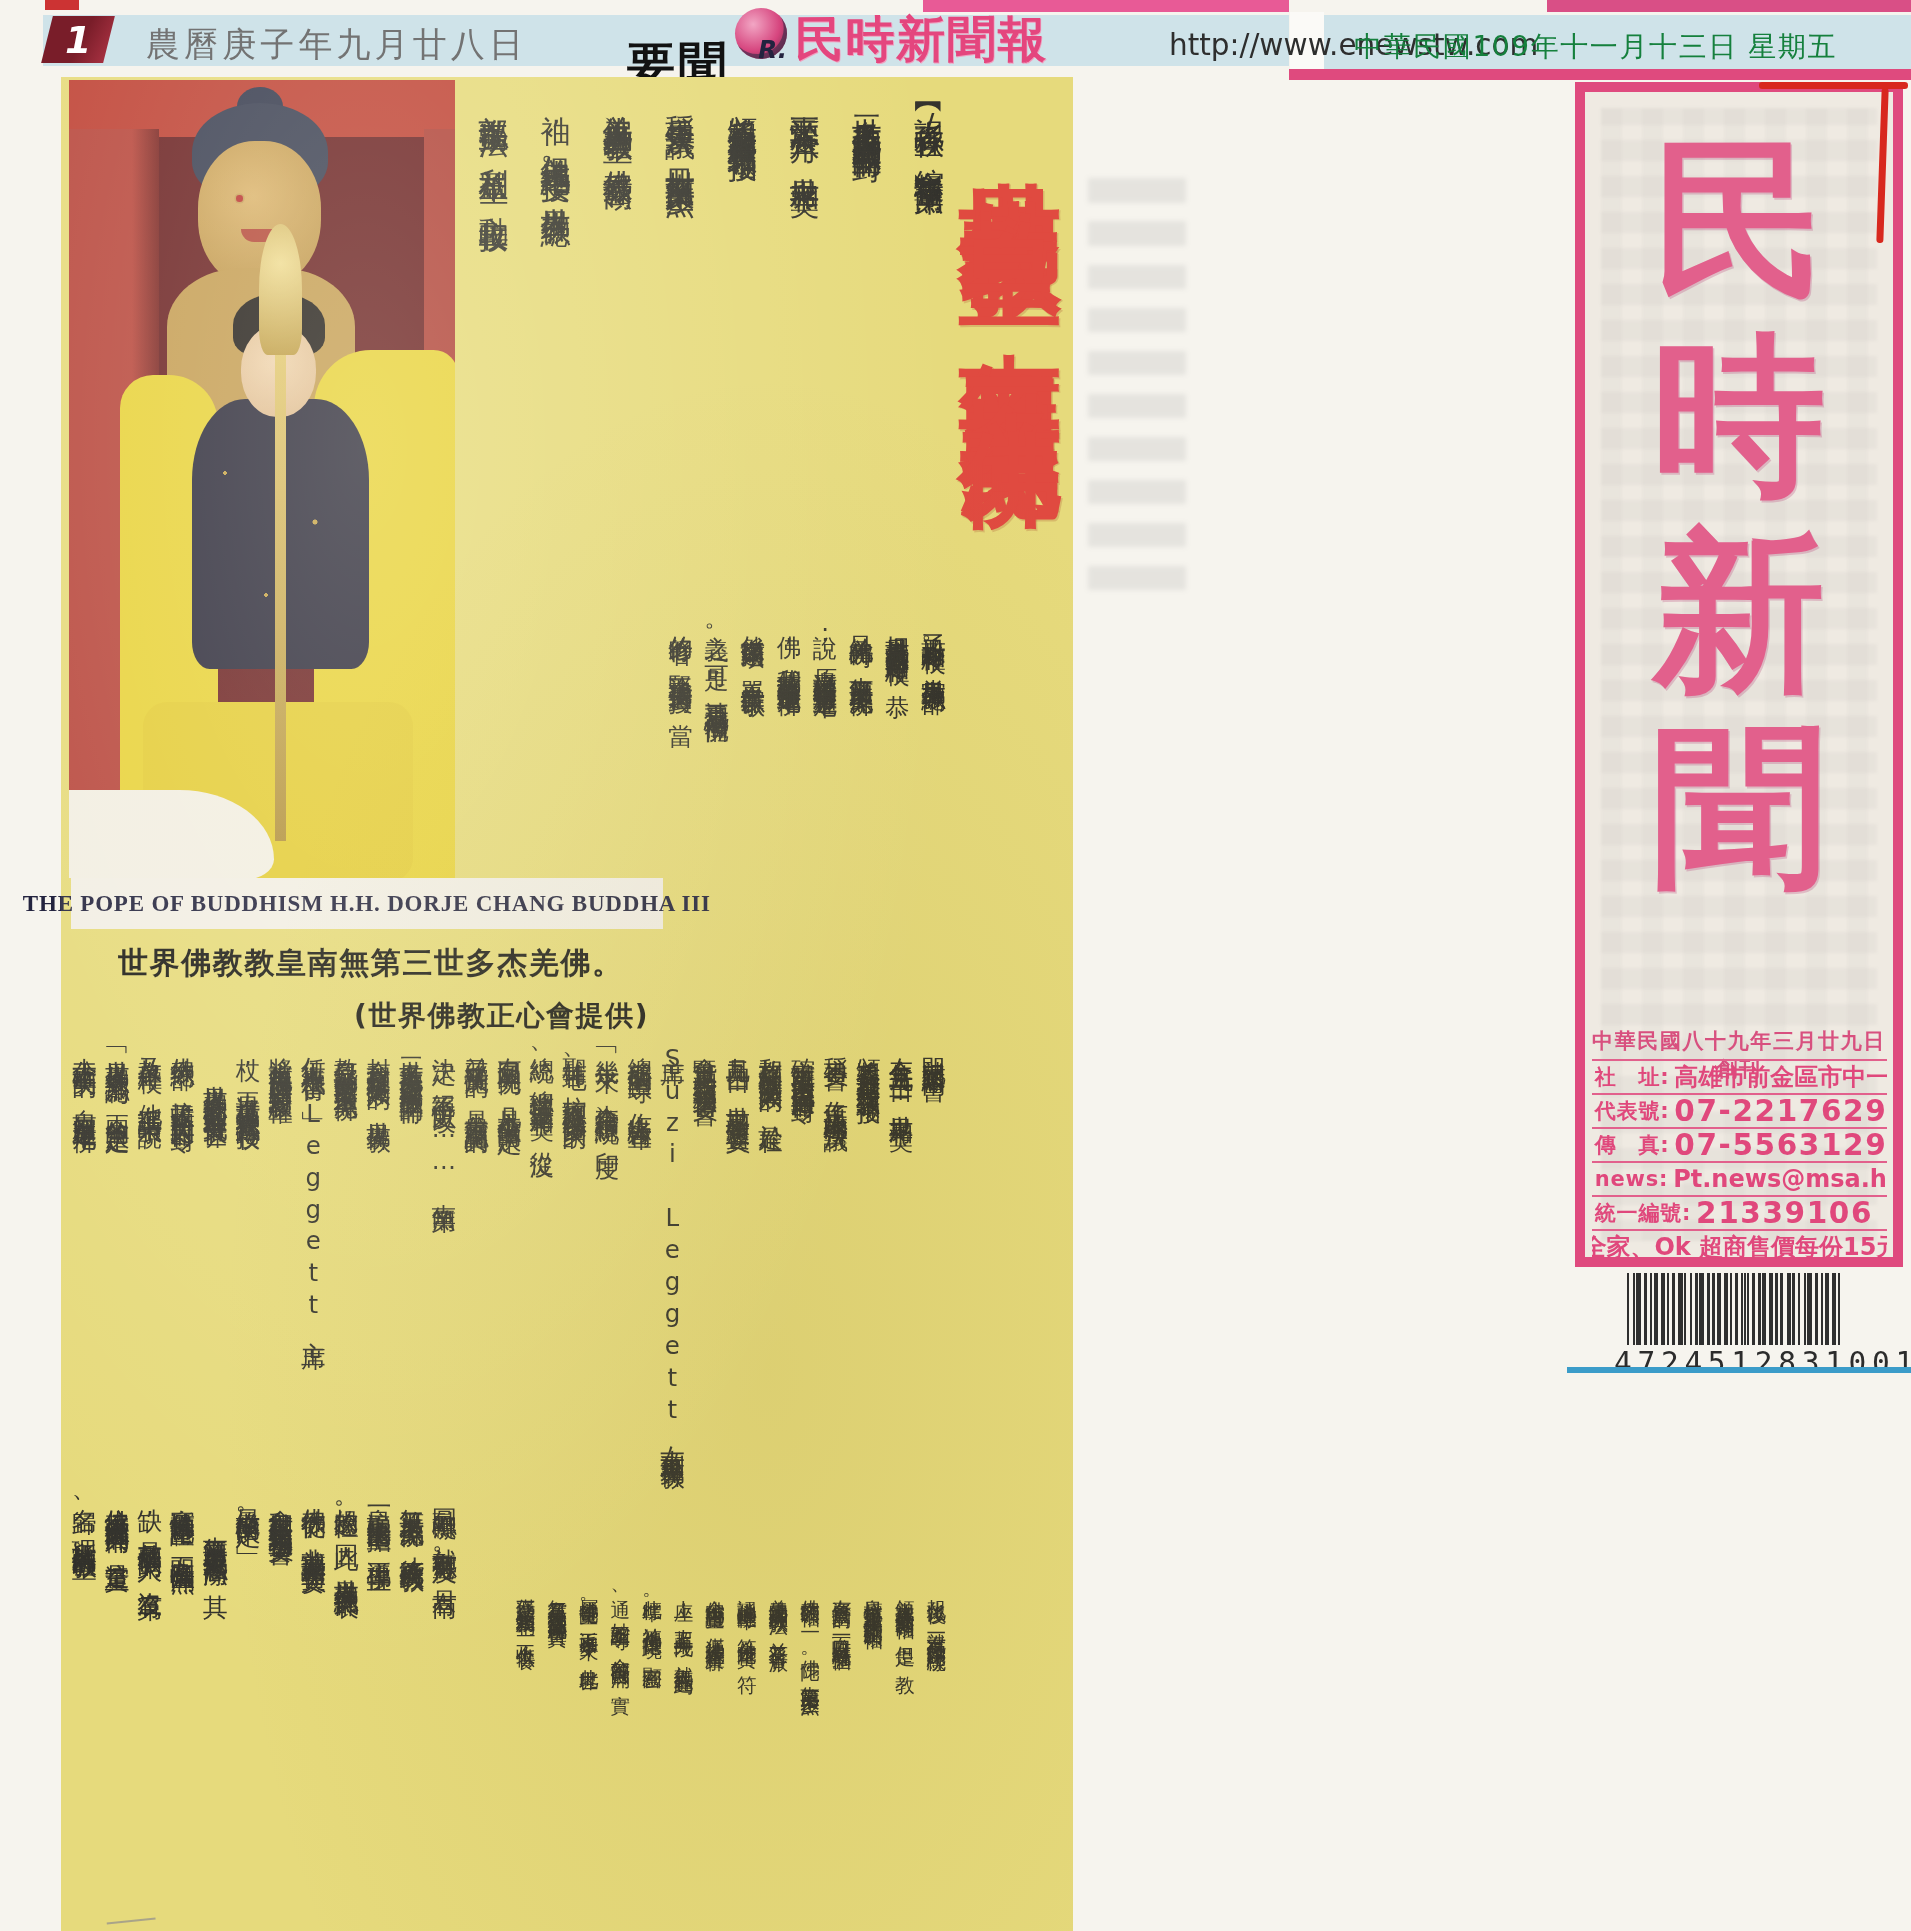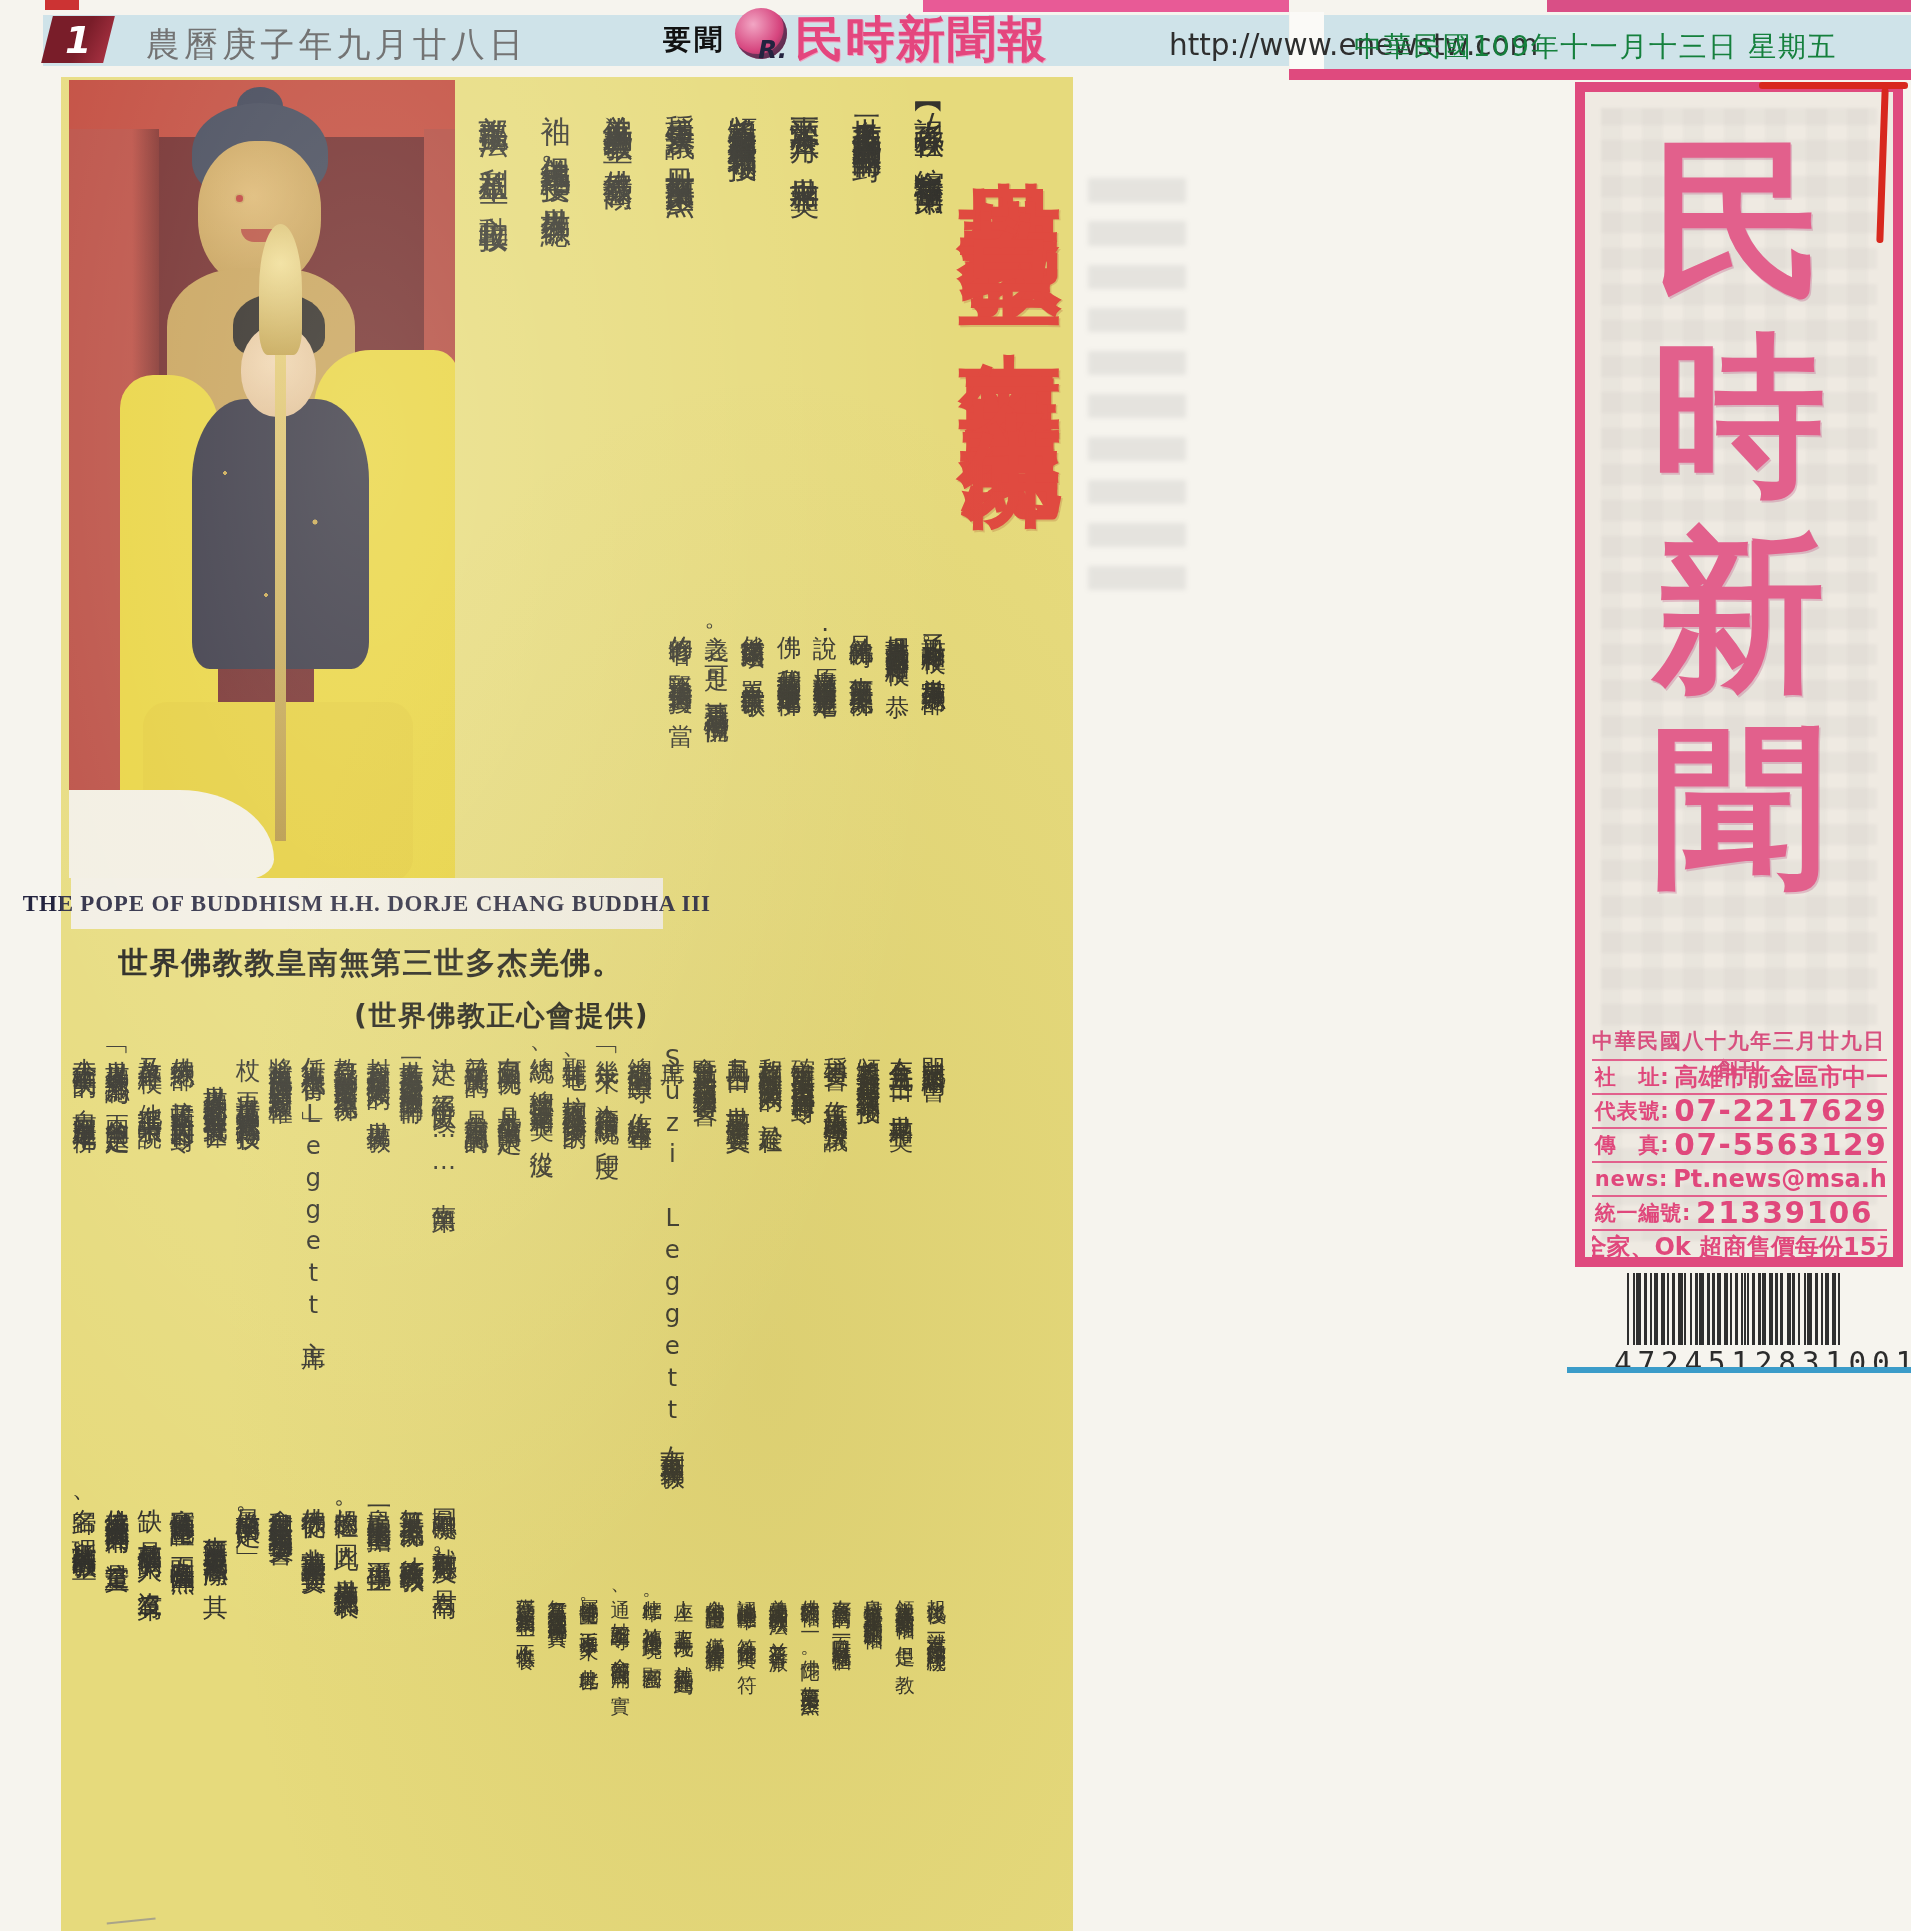--- a/index.html
+++ b/index.html
@@ -14,21 +14,21 @@
   .bar-pink-a{left:923px;top:0;width:366px;height:12.3px;background:#e85a96;}
   .bar-pink-b{left:1547px;top:0;width:365px;height:12.3px;background:#d94f86;}
   .bar-red-tl{left:45px;top:0;width:34px;height:9.8px;background:#cc3333;}
   .bar-pink-mast{left:1289px;top:69px;width:623px;height:10.6px;background:#df4a7e;}
   
   .header-strip{left:43px;top:14.7px;width:1246px;height:51px;background:#cfe3e9;}
   .header-strip-right{left:1324px;top:14.7px;width:588px;height:54px;background:#cfe3e9;}
   .page-badge{left:47px;top:16.4px;width:62px;height:47px;background:linear-gradient(105deg,#791d29 55%,#a53040);transform:skewX(-14deg);display:flex;align-items:center;justify-content:center;}
   .page-badge span{color:#fff;font-size:38px;font-weight:bold;font-style:italic;transform:skewX(14deg);}
   .lunar-date{left:146px;top:22px;font-size:34px;color:#737373;letter-spacing:4.1px;font-weight:500;}
-  .section-name{left:627px;top:21px;font-size:28px;color:#121212;letter-spacing:3.3px;font-weight:600;margin-left:36px;}
+  .section-name{left:627px;top:33px;font-size:48px;color:#121212;letter-spacing:3.3px;font-weight:600;}
   .logo-emblem{left:735px;top:8.2px;width:52px;height:51px;border-radius:50%;
     background:radial-gradient(circle at 35% 32%,#f2a6c4,#d6457e 55%,#6e2843 95%);
     box-shadow:inset -3.3px -4.9px 0 rgba(40,40,70,.55);display:flex;align-items:flex-end;justify-content:flex-end;}
   .logo-emblem span{font-size:24.5px;font-weight:bold;font-style:italic;color:#23233f;line-height:.8;}
   .logo-text{left:795px;top:6.5px;font-size:49px;font-weight:bold;color:#e4467e;letter-spacing:1.6px;text-shadow:0.8px 0.8px 0 #f0a0bf;}
   .header-url{left:1169px;top:28px;font-size:29.5px;color:#2e2e2e;letter-spacing:0;}
   .header-date{left:1354px;top:28px;font-size:28px;color:#15803d;letter-spacing:1.6px;font-weight:500;}
   .seam{left:1290px;top:11.5px;width:34px;height:57px;background:#fbfaf7;}
   
   .article{left:61px;top:77px;width:1012px;height:1854px;background:#e6da7c;}

